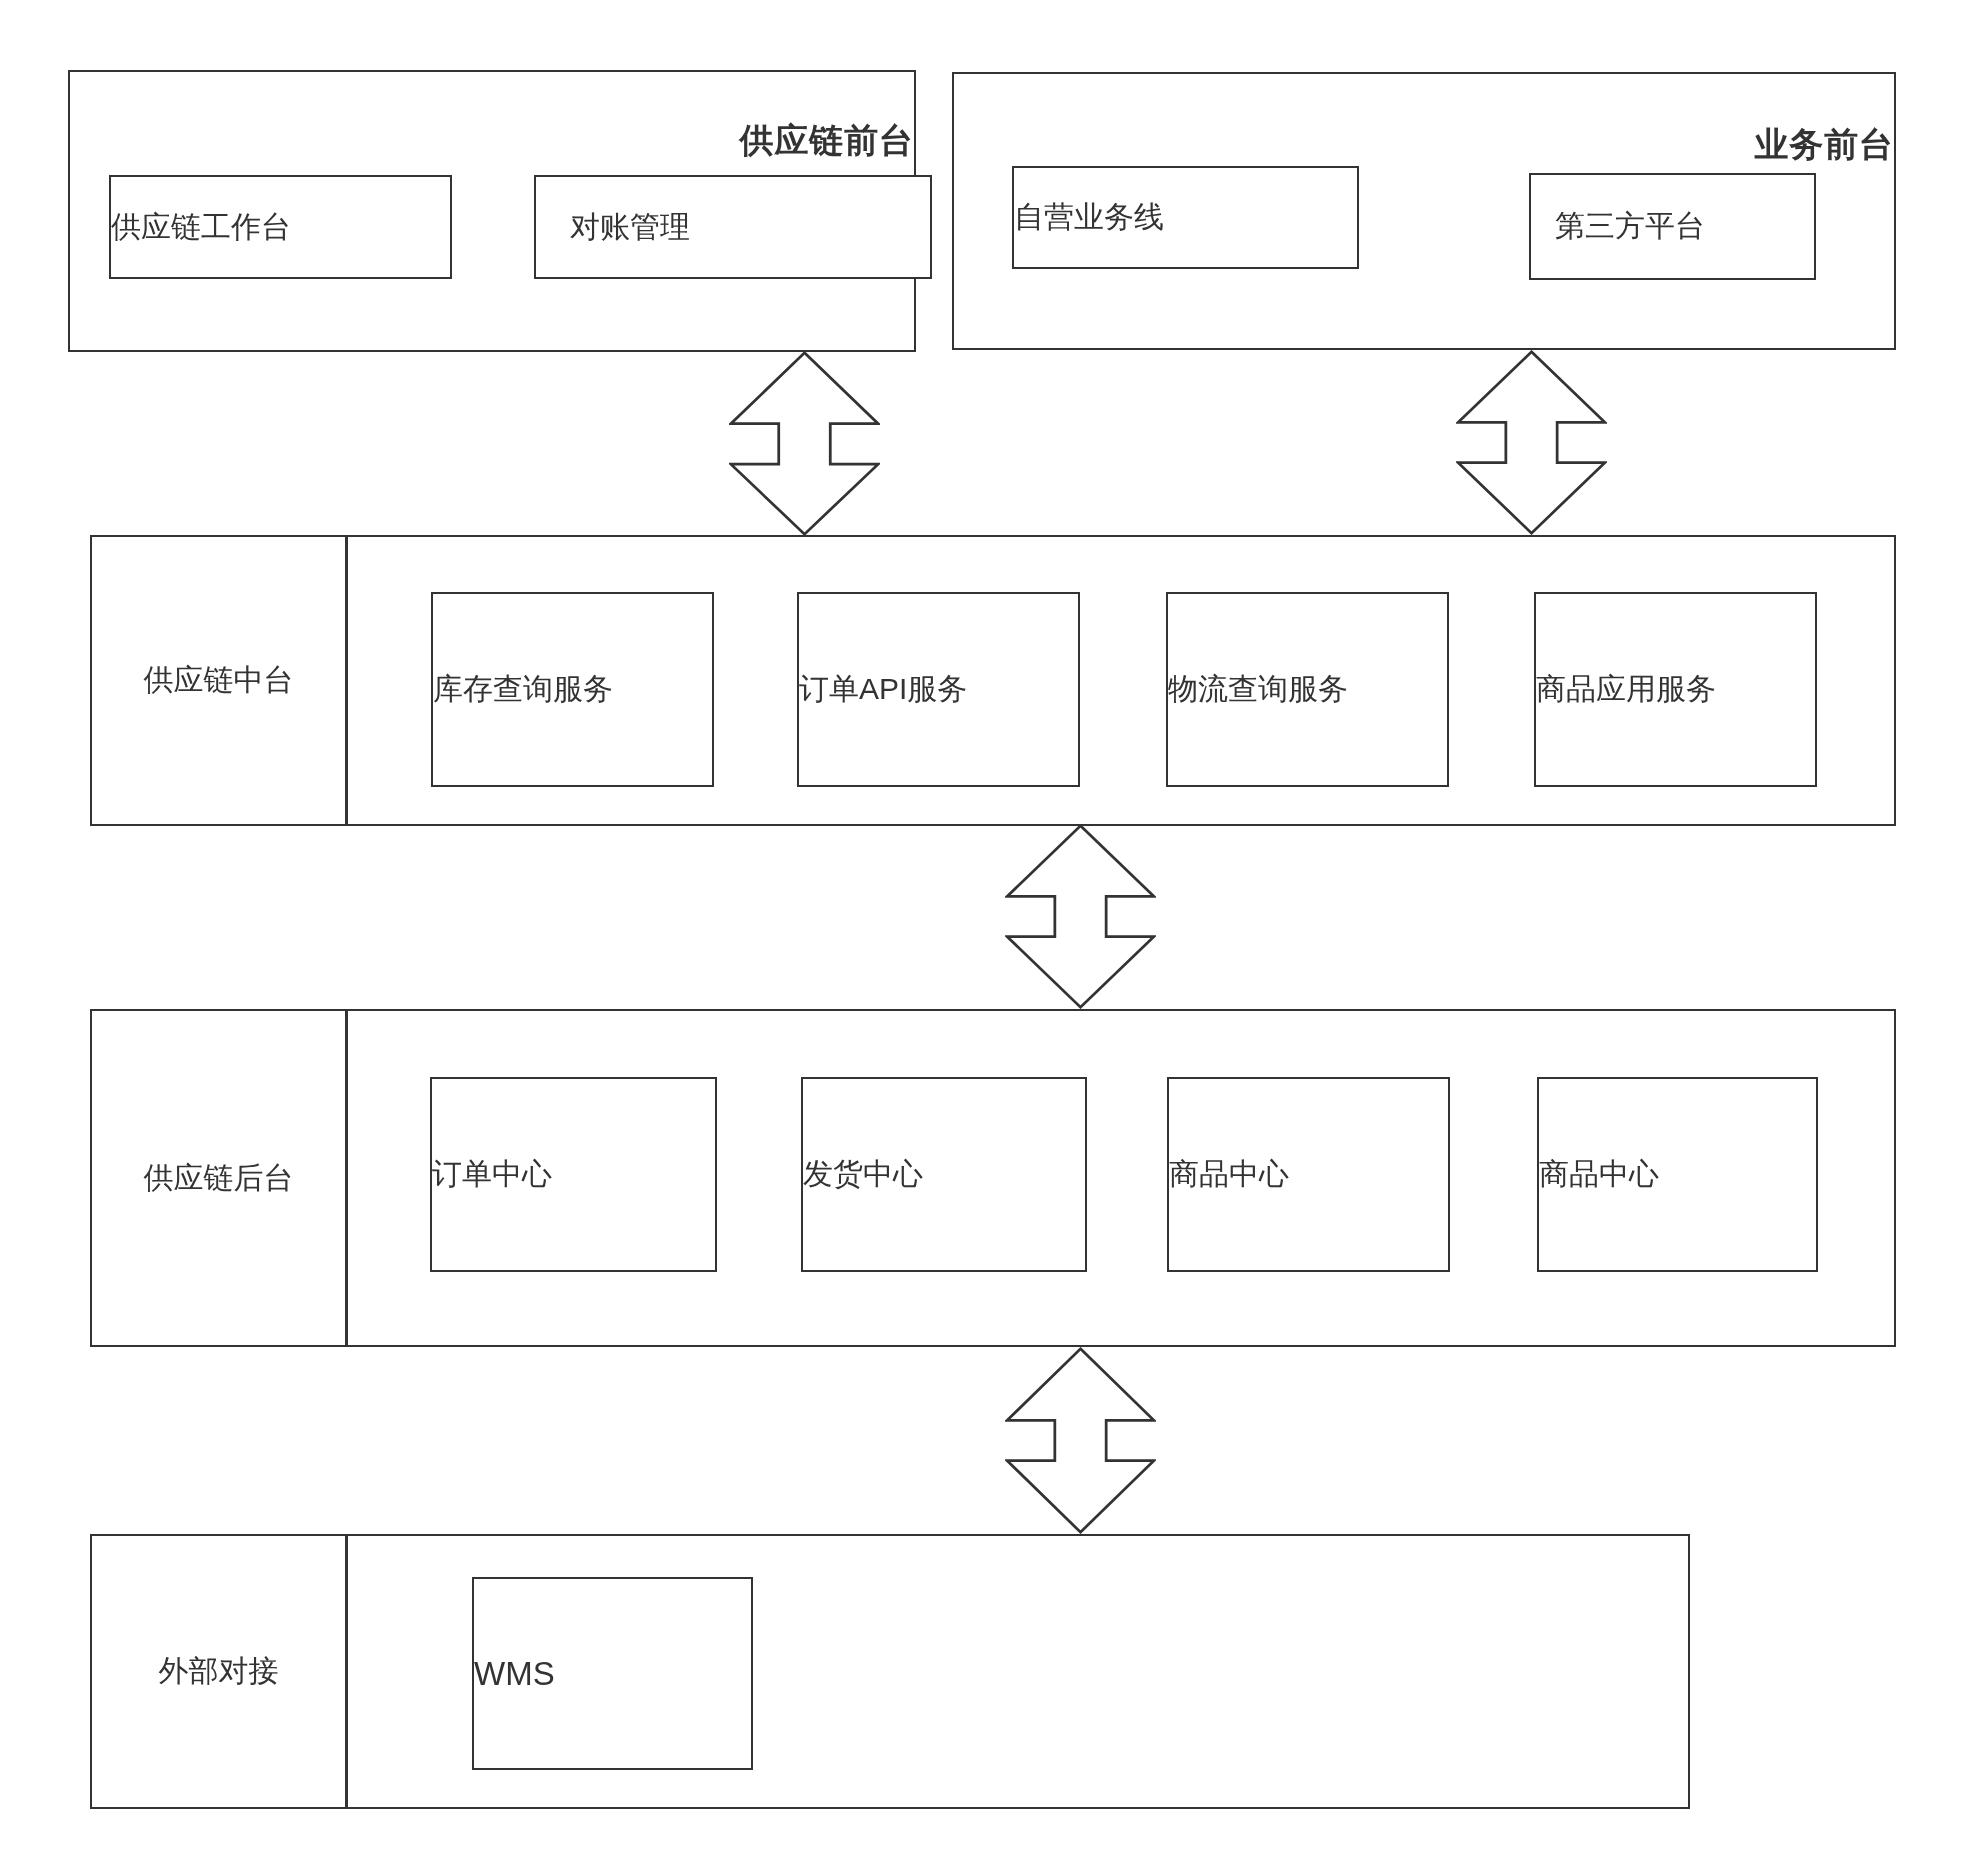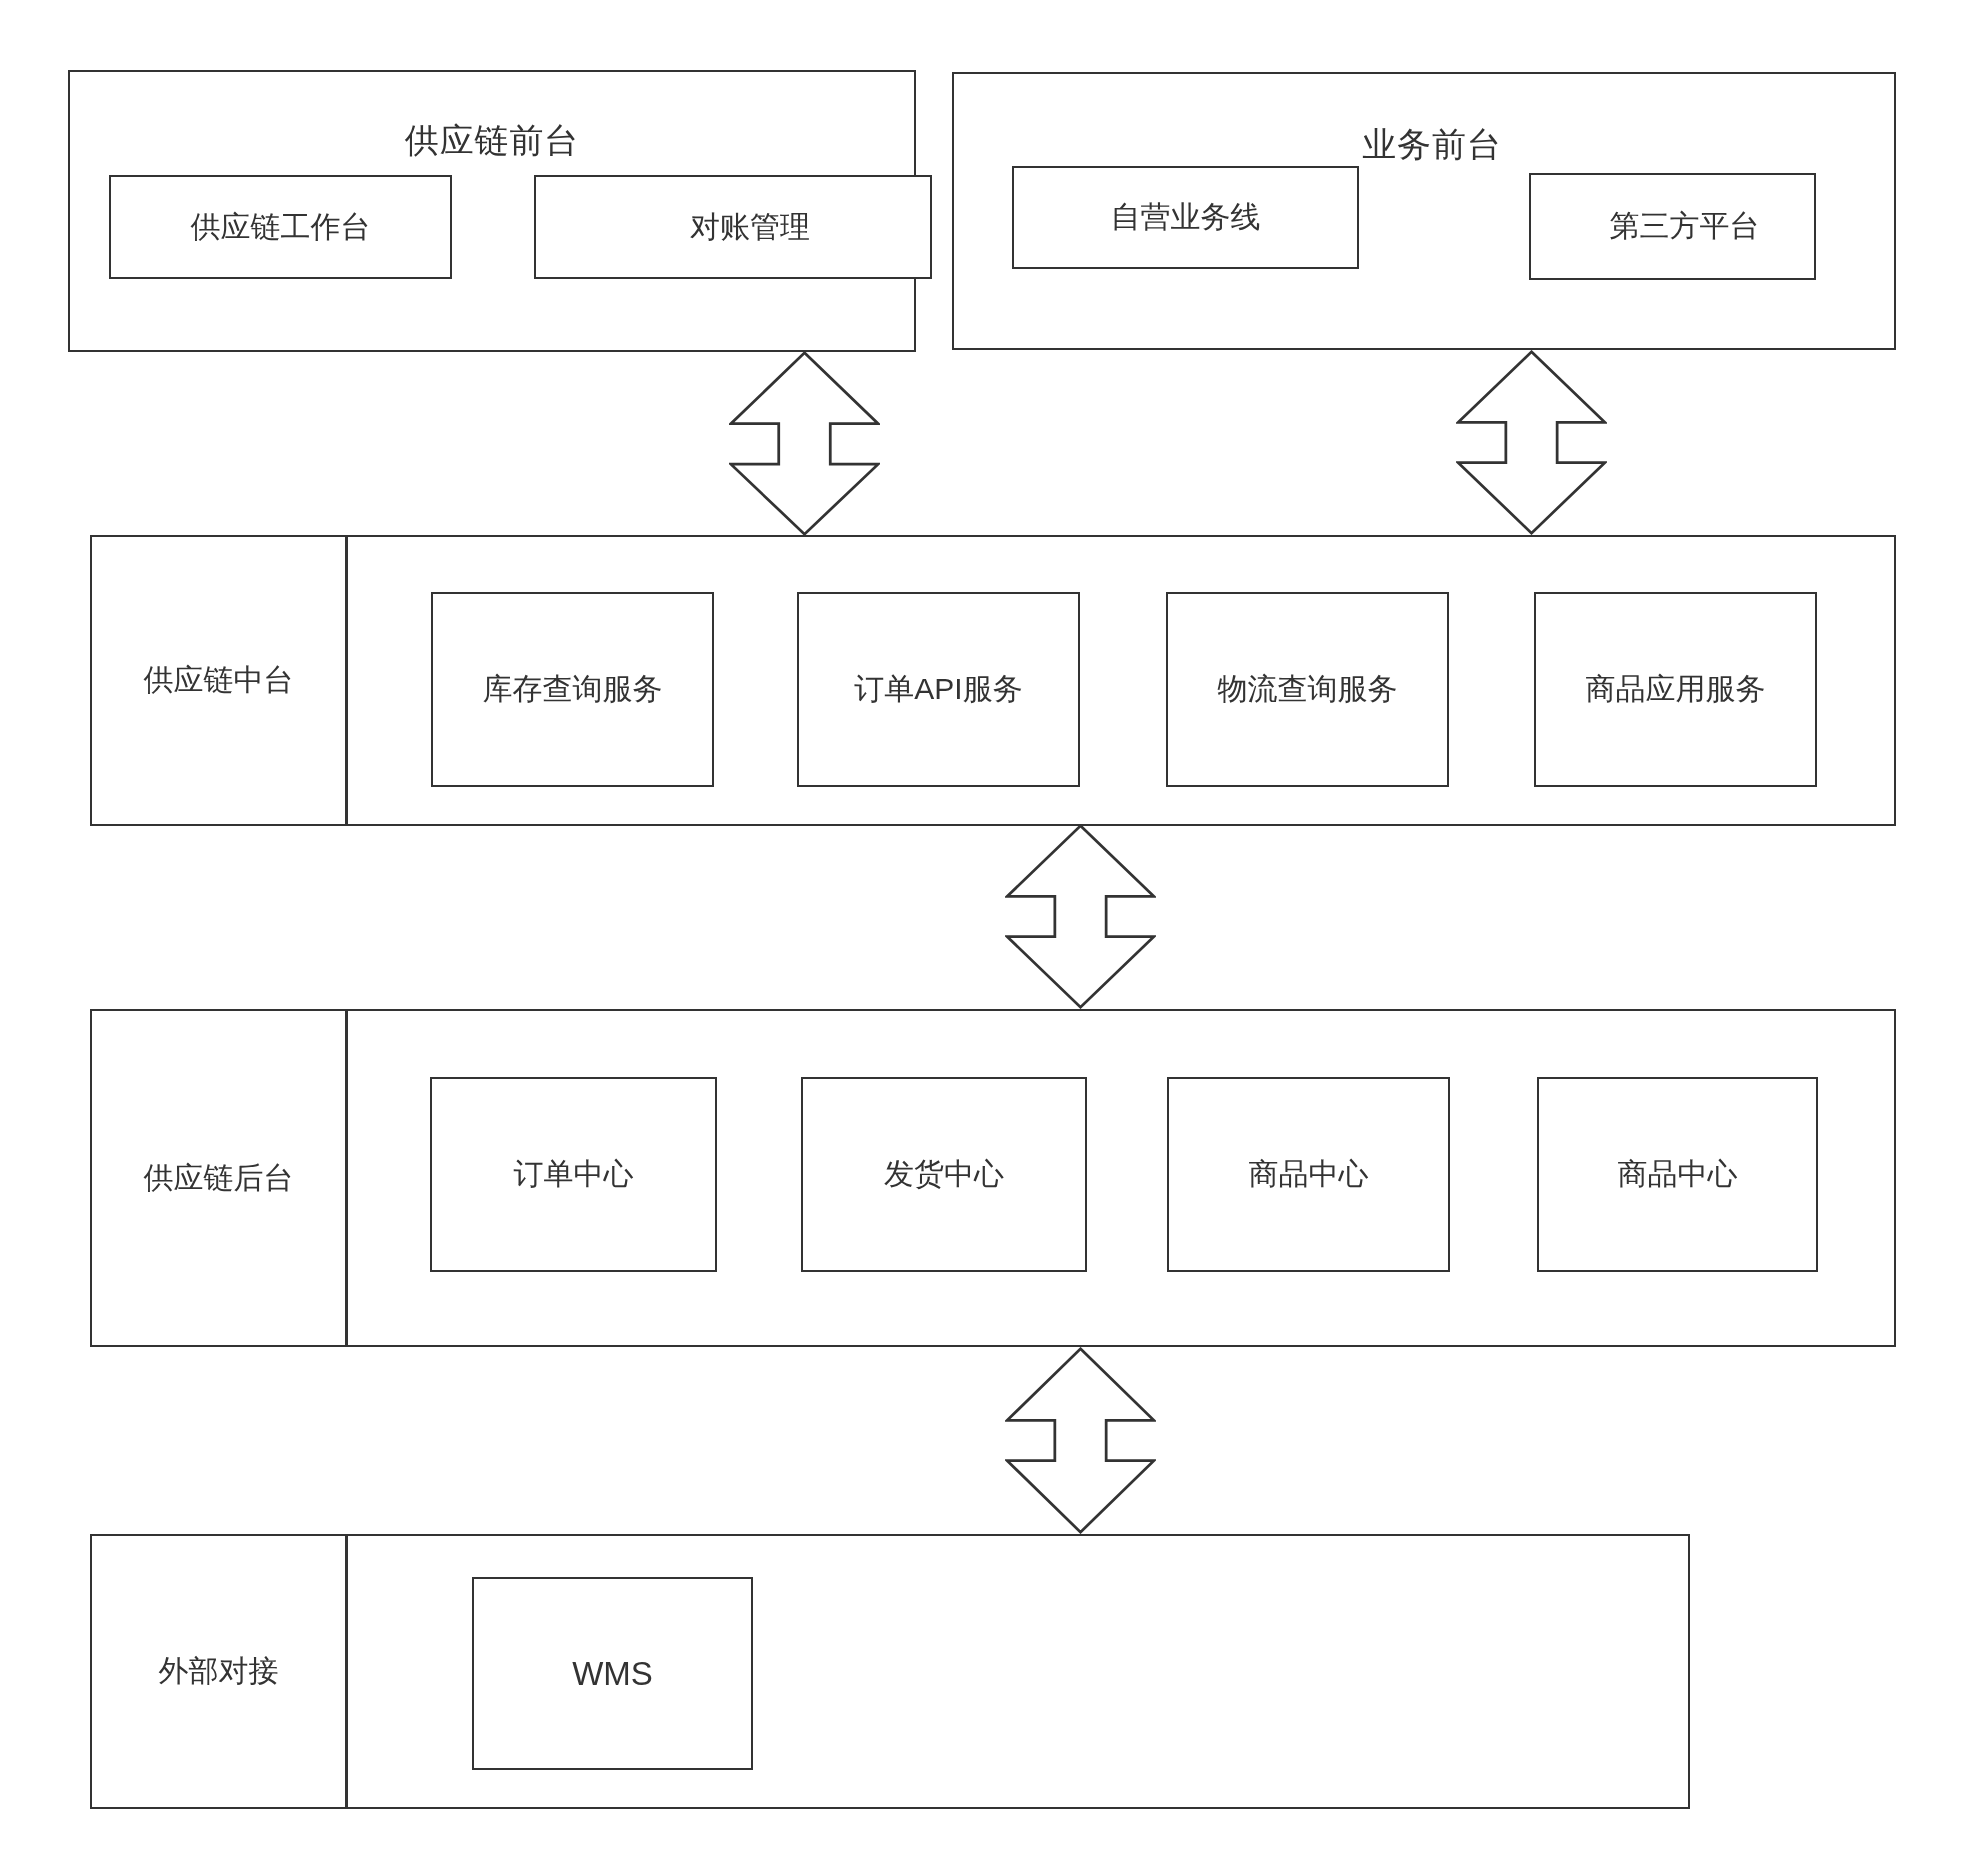--- a/index.html
+++ b/index.html
@@ -14,33 +14,33 @@
   }
   .panel, .band {
     position: absolute;
     border: 2.8px solid #333333;
     box-sizing: border-box;
     background: #ffffff;
   }
   .panel-title {
     position: absolute;
     left: 0; right: 0;
-    text-align: center;
-    font-weight: normal;
+    text-align: right;
+    font-weight: bold;
     font-size: 34px;
     letter-spacing: 0.9px;
   }
   .node {
     position: absolute;
     border: 2.8px solid #333333;
     box-sizing: border-box;
     background: #ffffff;
     display: flex;
     align-items: center;
-    justify-content: center;
+    justify-content: flex-start;
     font-size: 30px;
     white-space: nowrap;
   }
   .band-label-cell {
     position: absolute;
     left: 0; top: 0; bottom: 0;
     display: flex;
     align-items: center;
     justify-content: center;
     font-size: 30px;

